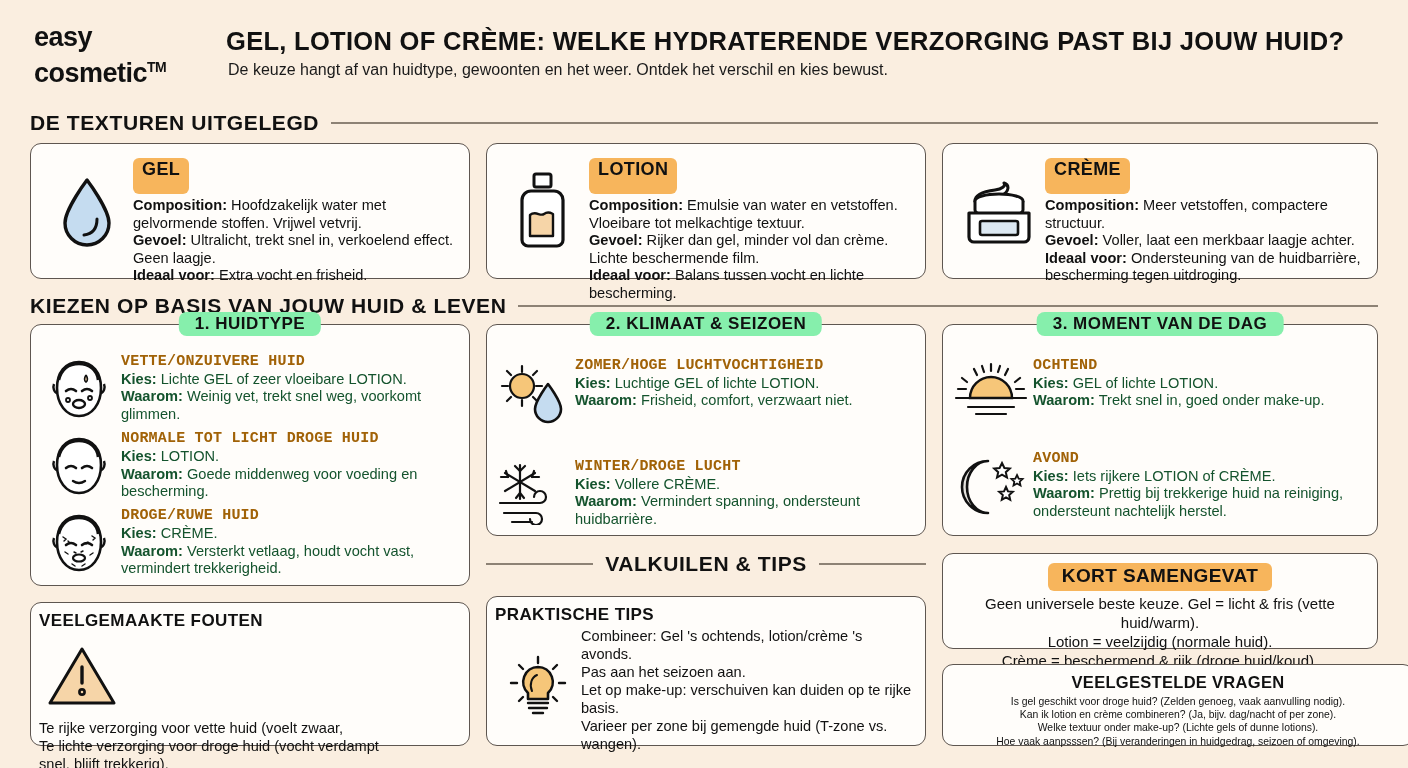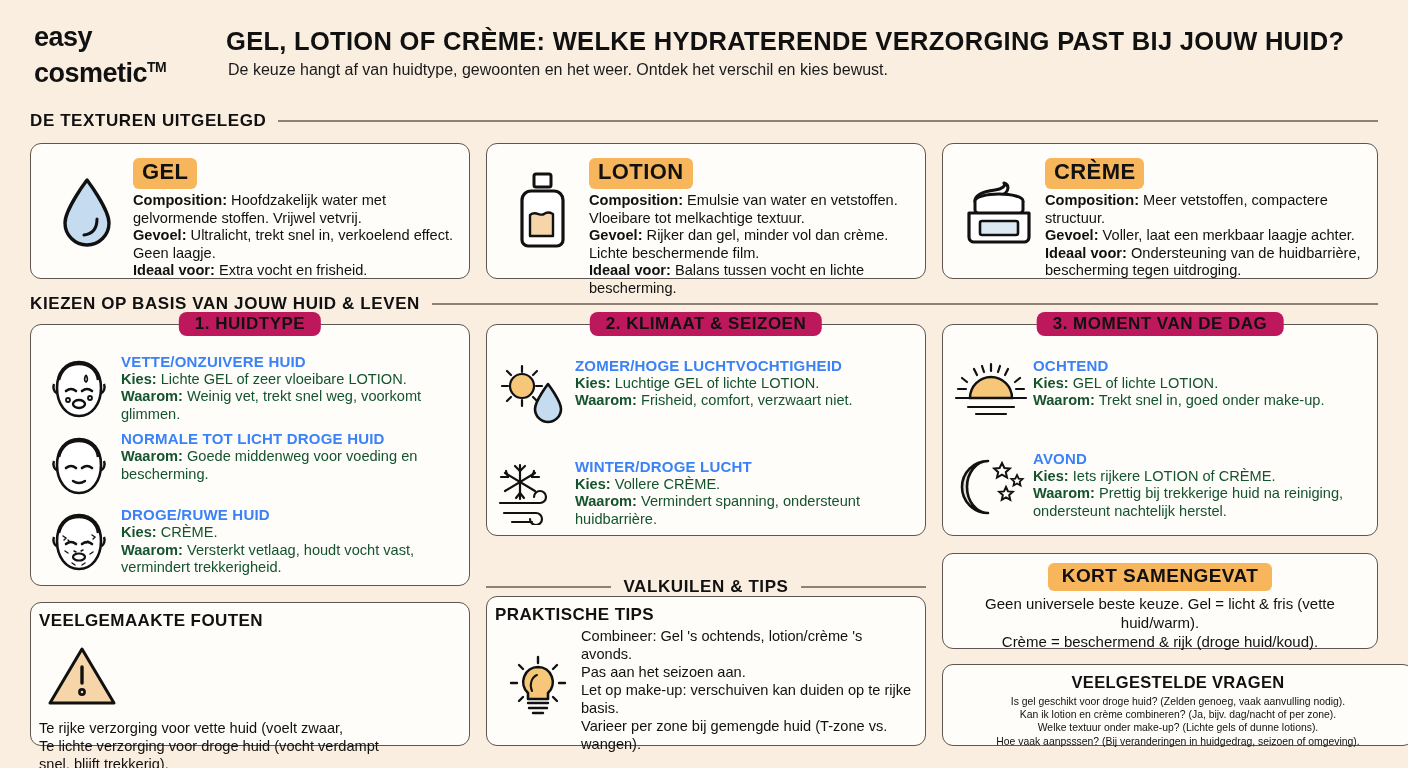--- a/index.html
+++ b/index.html
@@ -28,60 +28,60 @@
     line-height: 30px; color: #111;
   }
   .head-sub {
     position: absolute; left: 228px; top: 60px; width: 1165px;
     font-size: 16px; line-height: 20px; color: #1a1a1a;
   }
 
   
   .sec-head { position: absolute; display: flex; align-items: center; gap: 12px; }
   .sec-head .txt {
-    font-size: 17px; font-weight: 700; letter-spacing: 0.6px;
+    font-size: 21px; font-weight: 700; letter-spacing: 0.6px;
     white-space: nowrap; color: #111;
   }
   .sec-head .rule { flex: 1; height: 2px; background: #8d8275; }
 
   
   .card {
     position: absolute;
     background: #fffdfa;
     border: 1.6px solid #5e5650;
     border-radius: 11px;
   }
   .card-tab {
     position: absolute; top: -13px; left: 50%; transform: translateX(-50%);
-    background: #be185d; padding: 2px 16px; border-radius: 8px;
+    background: #86efac; padding: 2px 16px; border-radius: 8px;
     font-size: 17px; font-weight: 700; letter-spacing: 0.5px;
     white-space: nowrap; color: #111;
   }
   .card-title {
     font-size: 17px; font-weight: 700;
     letter-spacing: 0.4px; color: #111;
   }
 
   
   .tex-body { display: flex; height: 100%; padding: 10px 12px 8px 10px; }
   .tex-icon { width: 92px; flex: 0 0 92px; display: flex; align-items: center; justify-content: center; }
   .tex-text { flex: 1; padding-top: 4px; }
   .badge {
     display: inline-block; background: #f7b55c; border-radius: 6px;
-    padding: 1px 9px 4px; font-size: 22px; font-weight: 700;
+    padding: 1px 9px 14px; font-size: 18px; font-weight: 700;
     letter-spacing: 0.4px; color: #111; margin-bottom: 3px;
   }
   .tex-line { font-size: 14.6px; line-height: 17.6px; color: #111; }
   .tex-line b { font-weight: 700; }
 
   
   .item { display: flex; margin-bottom: 7px; }
   .item-icon { width: 84px; flex: 0 0 84px; display: flex; align-items: flex-start; justify-content: center; padding-top: 5px; }
   .item-text { flex: 1; }
-  .item-h { font-size: 15px; font-weight: 700; letter-spacing: 0.2px; line-height: 18px; color: #3b82f6; }
+  .item-h { font-size: 15px; font-weight: 700; letter-spacing: 0.2px; line-height: 18px; color: #a16207; font-family: Liberation Mono, monospace; }
   .item-l { font-size: 14.6px; line-height: 17.4px; color: #14532d; }
   .item-l b { font-weight: 700; }
 
   
   .plain-row { display: flex; height: 100%; padding: 8px 12px; }
   .plain-icon { width: 86px; flex: 0 0 86px; display: flex; align-items: center; justify-content: center; }
   .plain-body { flex: 1; }
   .plain-line { font-size: 14.6px; line-height: 18px; color: #111; }
 
   .center-line { text-align: center; font-size: 15px; line-height: 19px; color: #111; }
@@ -197,20 +197,21 @@
           <path d="M11 22 C14 10 22 6 31 6 C41 6 49 12 50 22" fill="none" stroke="#111" stroke-width="2.6"></path>
           <path d="M6 26 a4 6 0 0 0 3 9" fill="none" stroke="#111" stroke-width="2.4"></path>
           <path d="M56 26 a4 6 0 0 1 -3 9" fill="none" stroke="#111" stroke-width="2.4"></path>
           <path d="M18 33 q5 -4 10 0" fill="none" stroke="#111" stroke-width="2.6" stroke-linecap="round"></path>
           <path d="M34 33 q5 -4 10 0" fill="none" stroke="#111" stroke-width="2.6" stroke-linecap="round"></path>
           <path d="M25 46 q6 4 12 0" fill="none" stroke="#111" stroke-width="2.4" stroke-linecap="round"></path>
         </svg>
       </div>
       <div class="item-text">
         <div class="item-h">NORMALE TOT LICHT DROGE HUID</div>
+        <div class="item-l"><b>Kies:</b><span> LOTION.</span></div>
         <div class="item-l"><b>Waarom:</b><span> Goede middenweg voor voeding en bescherming.</span></div>
       </div>
     </div>
 
     <div class="item">
       <div class="item-icon">
         <svg width="62" height="64" viewBox="0 0 62 64">
           <path d="M31 4 C17 4 9 15 9 30 C9 46 18 58 31 58 C44 58 53 46 53 30 C53 15 45 4 31 4 Z" fill="#fff" stroke="#111" stroke-width="2.6"></path>
           <path d="M11 22 C14 10 22 6 31 6 C41 6 49 12 50 22" fill="none" stroke="#111" stroke-width="2.6"></path>
           <path d="M6 26 a4 6 0 0 0 3 9" fill="none" stroke="#111" stroke-width="2.4"></path>
@@ -363,21 +364,21 @@
         <div class="plain-line">Te rijke verzorging voor vette huid (voelt zwaar,</div>
         <div class="plain-line">Te lichte verzorging voor droge huid (vocht verdampt</div>
         <div class="plain-line">snel, blijft trekkerig).</div>
         <div class="plain-line">Alleen afgaan op het gevoel direct na aanbrengen.</div>
         <div class="plain-line">Te vaak wisselen van product (geef de huid tijd).</div>
       </div>
     </div>
   </div>
 </div>
 
-<div class="sec-head" style="left:486px; top:577px; width:440px;">
+<div class="sec-head" style="left:486px; top:552px; width:440px;">
   <span class="rule"></span>
   <span class="txt">VALKUILEN &amp; TIPS</span>
   <span class="rule"></span>
 </div>
 
 <div class="card" style="left:486px; top:596px; width:440px; height:150px;">
   <div style="padding:8px 12px 8px 8px;">
     <div class="card-title">PRAKTISCHE TIPS</div>
     <div class="plain-row" style="padding:2px 0 0 0;">
       <div class="plain-icon">
@@ -405,20 +406,21 @@
         <div class="plain-line">Varieer per zone bij gemengde huid (T-zone vs. wangen).</div>
       </div>
     </div>
   </div>
 </div>
 
 <div class="card" style="left:942px; top:553px; width:436px; height:96px;">
   <div style="padding:9px 12px; text-align:center;">
     <div class="badge" style="font-size:19px; padding:2px 14px 4px;">KORT SAMENGEVAT</div>
     <div class="center-line">Geen universele beste keuze. Gel = licht &amp; fris (vette huid/warm).</div>
+    <div class="center-line">Lotion = veelzijdig (normale huid).</div>
     <div class="center-line">Crème = beschermend &amp; rijk (droge huid/koud).</div>
   </div>
 </div>
 
 <div class="card" style="left:942px; top:664px; width:472px; height:82px;">
   <div style="padding:8px 10px;">
     <div class="faq-title">VEELGESTELDE VRAGEN</div>
     <div style="margin-top:3px;">
       <div class="faq-line">Is gel geschikt voor droge huid? (Zelden genoeg, vaak aanvulling nodig).</div>
       <div class="faq-line">Kan ik lotion en crème combineren? (Ja, bijv. dag/nacht of per zone).</div>

